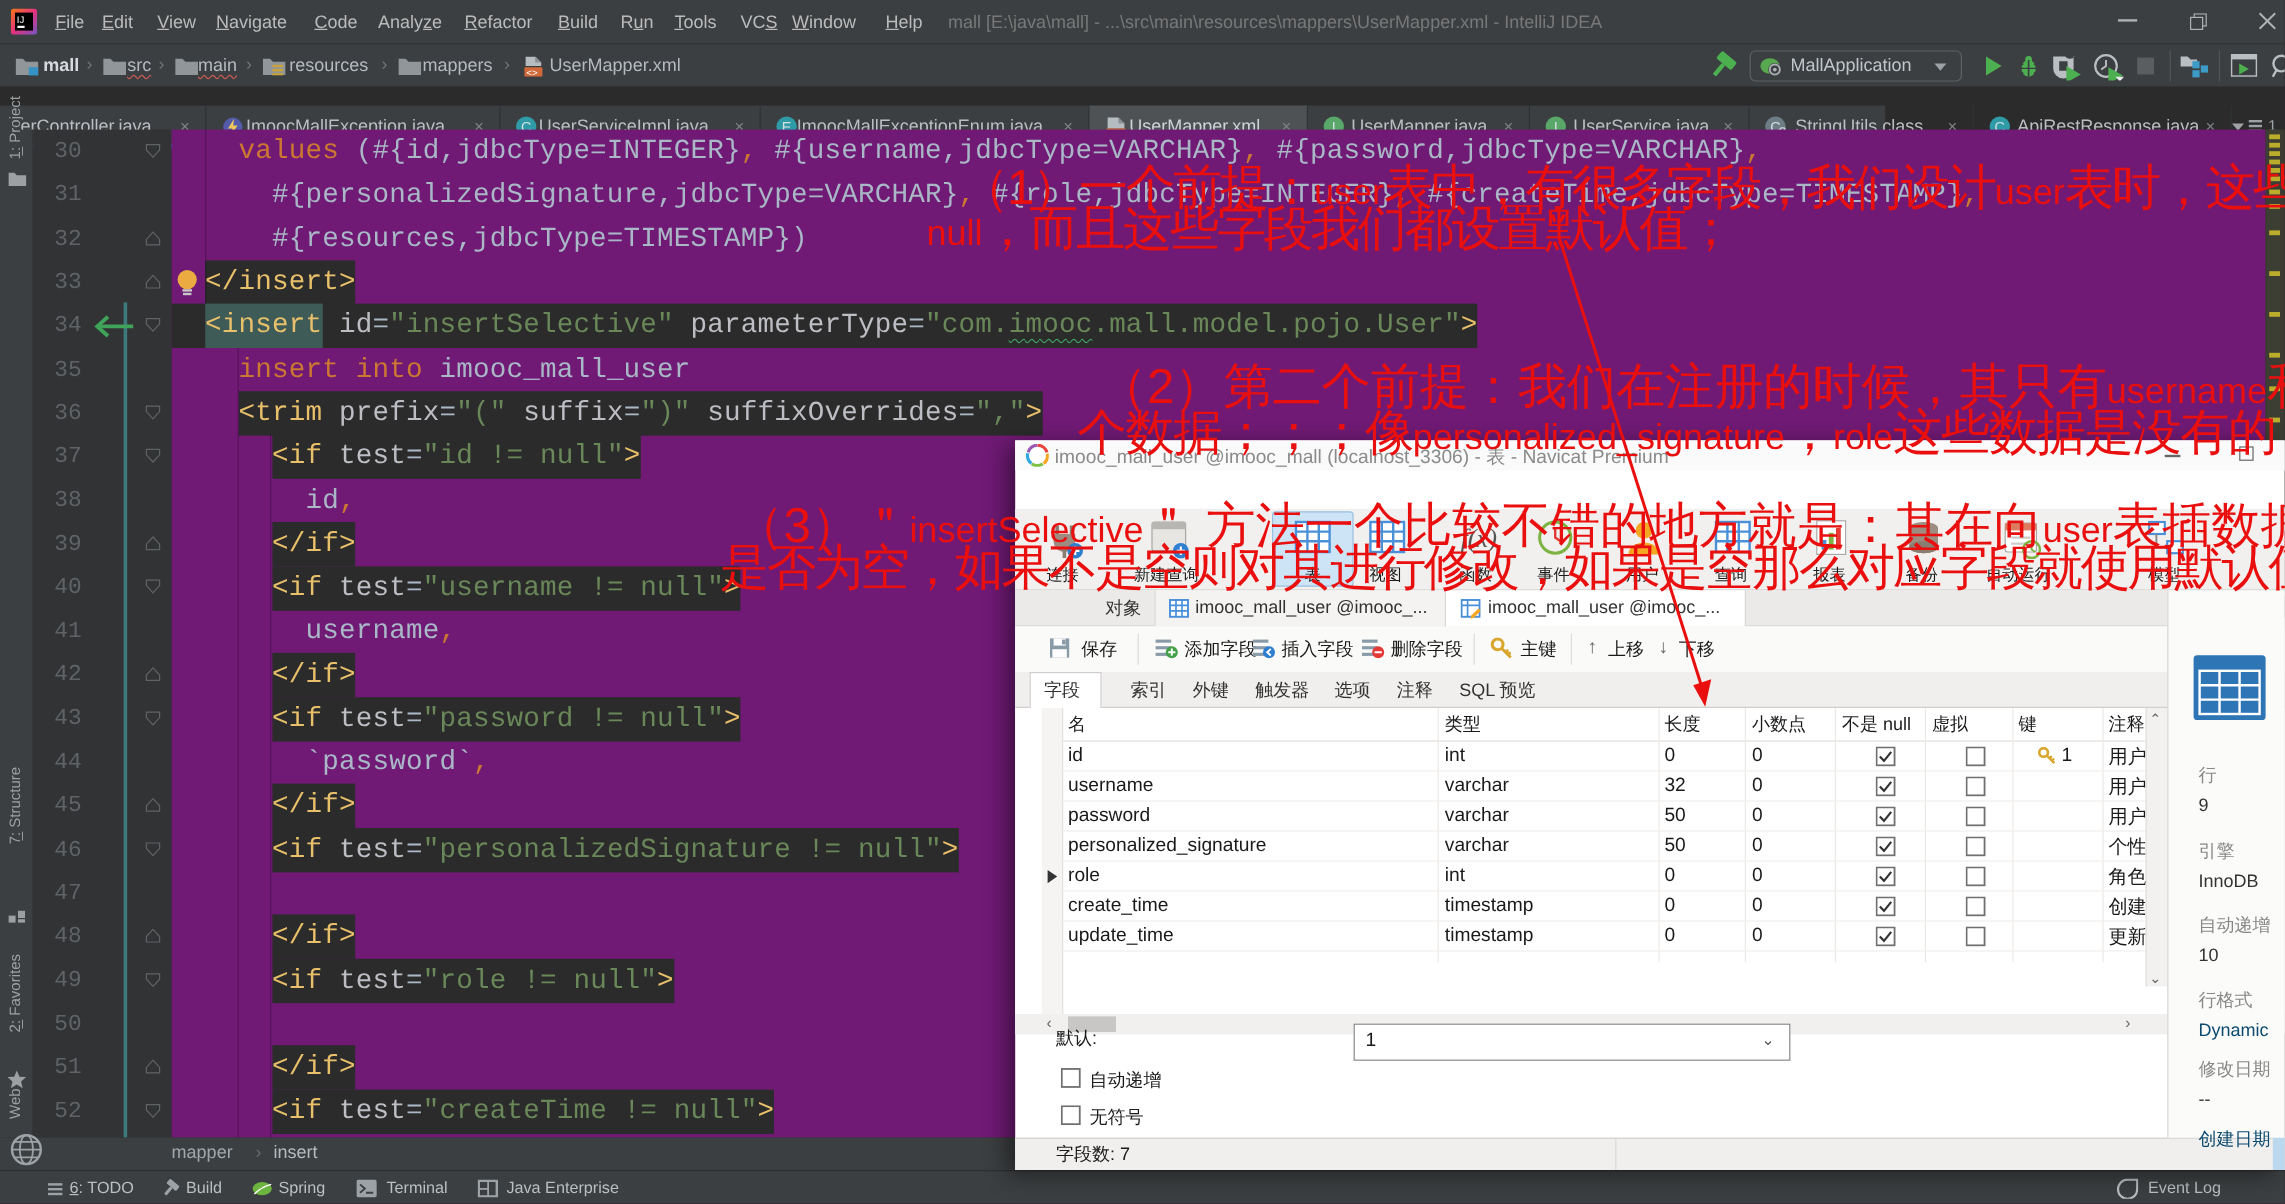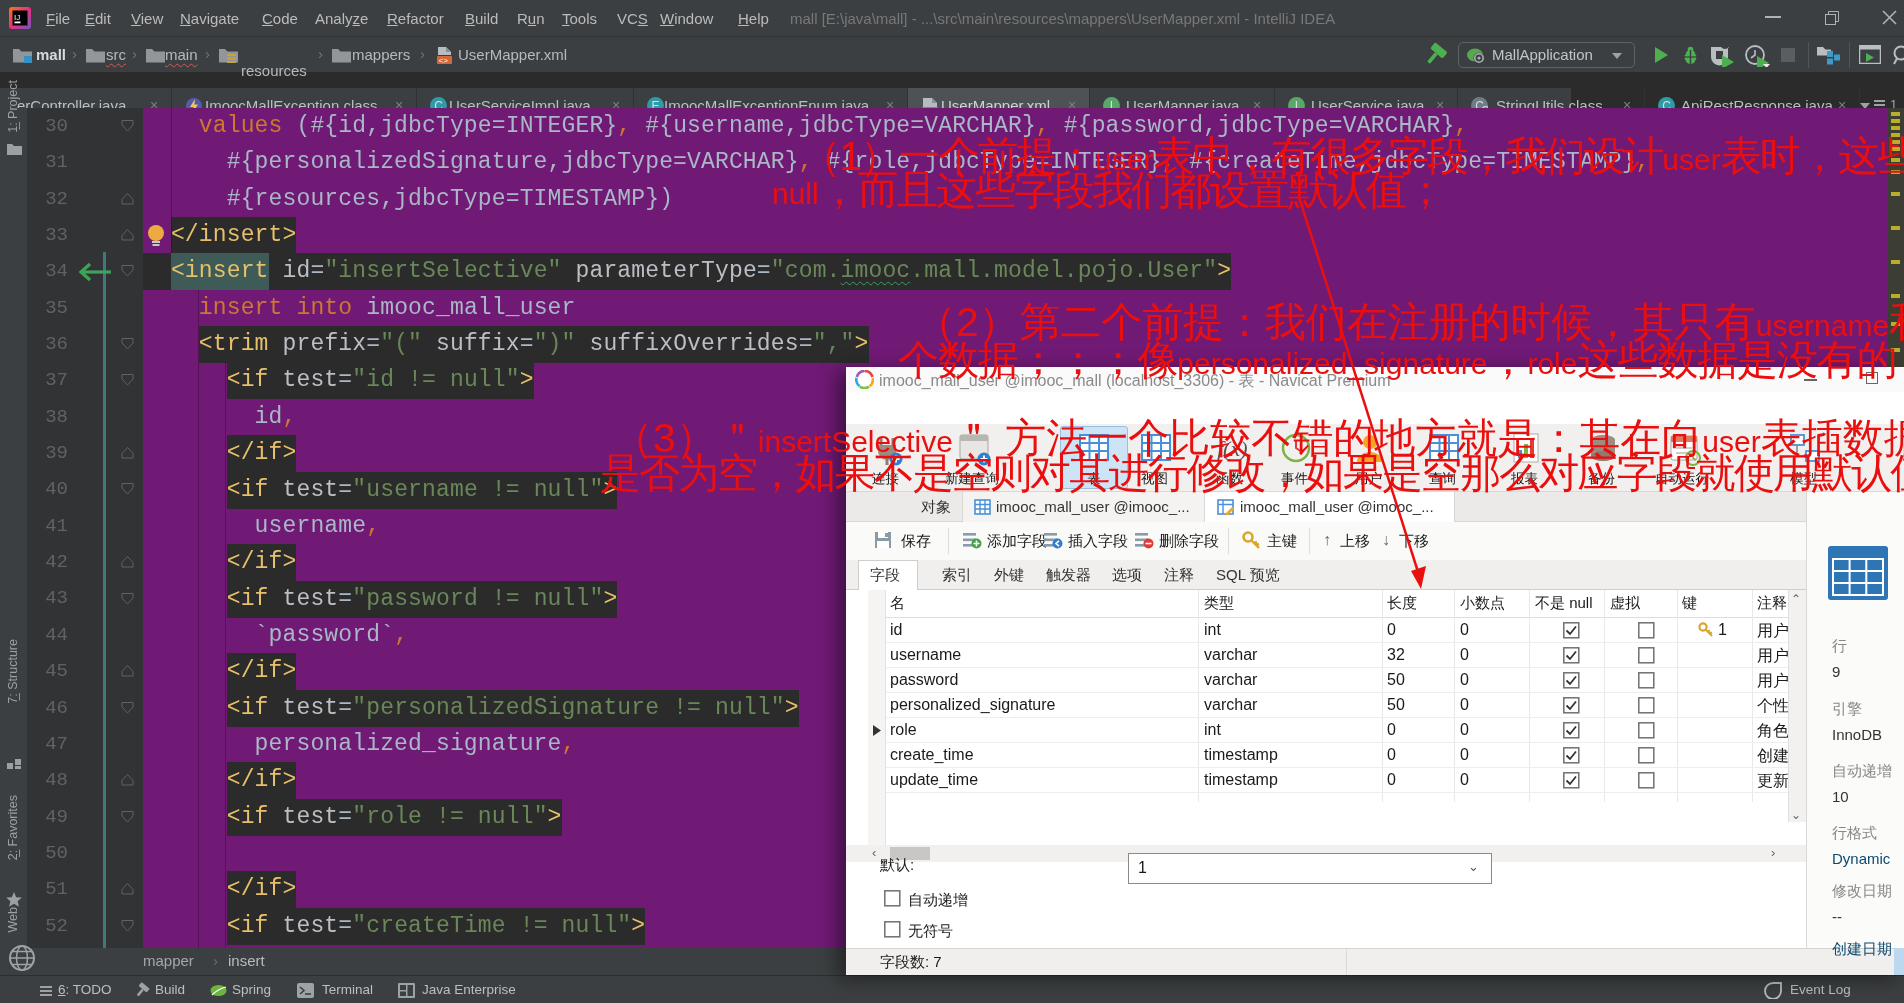--- a/index.html
+++ b/index.html
@@ -84,21 +84,21 @@
         <path d="M0 2 h6 l2.5 2.5 H19 v11 H0 Z" fill="#90969a"></path>
       </svg>
       <span class="abs" style="left:165px;top:9px;color:#b5bac0;text-decoration:underline wavy #cf5b56 1px;text-underline-offset:3px;">main</span>
 <span class="abs" style="left:205px;top:8px;color:#70757a">›</span>
       <svg class="abs" style="left:219px;top:10px" width="19" height="16">
         <path d="M0 2 h6 l2.5 2.5 H19 v11 H0 Z" fill="#90969a"></path>
         <rect x="8" y="7" width="9" height="2" fill="#c9a33a"></rect>
         <rect x="8" y="10.5" width="9" height="2" fill="#c9a33a"></rect>
         <rect x="8" y="14" width="9" height="2" fill="#c9a33a"></rect>
       </svg>
-      <span class="abs" style="left:241px;top:9px;color:#b5bac0;margin-top:16px;">resources</span>
+      <span class="abs" style="left:241px;top:9px;color:#b5bac0;">resources</span>
 <span class="abs" style="left:318px;top:8px;color:#70757a">›</span>
       <svg class="abs" style="left:332px;top:10px" width="19" height="16">
         <path d="M0 2 h6 l2.5 2.5 H19 v11 H0 Z" fill="#90969a"></path>
       </svg>
       <span class="abs" style="left:352px;top:9px;color:#b5bac0;">mappers</span>
 <span class="abs" style="left:420px;top:8px;color:#70757a">›</span>
 <svg class="abs" style="left:436px;top:10px" width="17" height="17">
         <path d="M2 0 h8 l5 5 v3 h-13 Z" fill="#b6bdc1"></path>
         <path d="M10 0 l5 5 h-5 Z" fill="#8a9196"></path>
         <rect x="1" y="9" width="15" height="8" rx="1" fill="#d2693a"></rect>
@@ -160,21 +160,21 @@
     </div>
 <div class="abs" id="tabrow">
       <div class="abs" style="left:0px;top:0;width:172px;height:36px;border-right:1px solid #2f3234"></div>
 <span class="abs" style="left:17px;top:9px;color:#bbbfc3;text-decoration:underline wavy #cf5b56 1px;text-underline-offset:4px;">erController.java</span>
 <span class="abs" style="left:150px;top:9px;color:#7f8386;font-size:14px">×</span>
 <div class="abs" style="left:172px;top:0;width:245px;height:36px;border-right:1px solid #2f3234"></div>
 <svg class="abs" style="left:185px;top:9px" width="18" height="18">
         <circle cx="9" cy="9" r="8" fill="#545bab"></circle>
         <path d="M10 2 L5 10 H8.6 L7.4 16 L13 7.5 H9.4 Z" fill="#f0c75a"></path>
       </svg>
-<span class="abs" style="left:205px;top:9px;color:#bbbfc3;">ImoocMallException.class</span>
+<span class="abs" style="left:205px;top:9px;color:#bbbfc3;">ImoocMallException.java</span>
 <span class="abs" style="left:395px;top:9px;color:#7f8386;font-size:14px">×</span>
 <div class="abs" style="left:417px;top:0;width:217px;height:36px;border-right:1px solid #2f3234"></div>
 <div class="abs cic" style="left:430px;top:9px;background:#2e9ba6">C</div>
 <span class="abs" style="left:449px;top:9px;color:#bbbfc3;">UserServiceImpl.java</span>
 <span class="abs" style="left:612px;top:9px;color:#7f8386;font-size:14px">×</span>
 <div class="abs" style="left:634px;top:0;width:274px;height:36px;border-right:1px solid #2f3234"></div>
 <div class="abs cic" style="left:647px;top:9px;background:#2e9ba6">E</div>
 <span class="abs" style="left:664px;top:9px;color:#bbbfc3;">ImoocMallExceptionEnum.java</span>
 <span class="abs" style="left:886px;top:9px;color:#7f8386;font-size:14px">×</span>
 <div class="abs" style="left:908px;top:0;width:182px;height:36px;background:#4e5254;border-right:1px solid #2f3234"></div>
@@ -316,21 +316,20 @@
 <div class="row" style="top:254.45px">      <span class="dk"><span class="tg">&lt;if</span><span class="an"> test</span><span class="p">=</span><span class="av">"id != null"</span><span class="tg">&gt;</span></span></div>
 <div class="row" style="top:290.8px">        <span class="p">id</span><span class="k">,</span></div>
 <div class="row" style="top:327.15px">      <span class="dk"><span class="tg">&lt;/if&gt;</span></span></div>
 <div class="row" style="top:363.5px">      <span class="dk"><span class="tg">&lt;if</span><span class="an"> test</span><span class="p">=</span><span class="av">"username != null"</span><span class="tg">&gt;</span></span></div>
 <div class="row" style="top:399.85px">        <span class="p">username</span><span class="k">,</span></div>
 <div class="row" style="top:436.2px">      <span class="dk"><span class="tg">&lt;/if&gt;</span></span></div>
 <div class="row" style="top:472.55px">      <span class="dk"><span class="tg">&lt;if</span><span class="an"> test</span><span class="p">=</span><span class="av">"password != null"</span><span class="tg">&gt;</span></span></div>
 <div class="row" style="top:508.9px">        <span class="p">`password`</span><span class="k">,</span></div>
 <div class="row" style="top:545.25px">      <span class="dk"><span class="tg">&lt;/if&gt;</span></span></div>
 <div class="row" style="top:581.6px">      <span class="dk"><span class="tg">&lt;if</span><span class="an"> test</span><span class="p">=</span><span class="av">"personalizedSignature != null"</span><span class="tg">&gt;</span></span></div>
-<div class="row" style="top:617.95px">        <span class="p">personalized_signature</span><span class="k">,</span></div>
 <div class="row" style="top:654.3px">      <span class="dk"><span class="tg">&lt;/if&gt;</span></span></div>
 <div class="row" style="top:690.65px">      <span class="dk"><span class="tg">&lt;if</span><span class="an"> test</span><span class="p">=</span><span class="av">"role != null"</span><span class="tg">&gt;</span></span></div>
 <div class="row" style="top:763.35px">      <span class="dk"><span class="tg">&lt;/if&gt;</span></span></div>
 <div class="row" style="top:799.7px">      <span class="dk"><span class="tg">&lt;if</span><span class="an"> test</span><span class="p">=</span><span class="av">"createTime != null"</span><span class="tg">&gt;</span></span></div>
 <div class="ig" style="left:28px;top:0;height:145px"></div>
 <div class="ig" style="left:55px;top:182px;height:658px"></div>
 <div class="ig" style="left:82px;top:254px;height:586px"></div>
 <svg class="abs" style="left:3px;top:116px" width="20" height="24">
         <circle cx="10" cy="9" r="8" fill="#ecab41"></circle>
         <rect x="6" y="17" width="8" height="2" fill="#c8c8c8"></rect>

